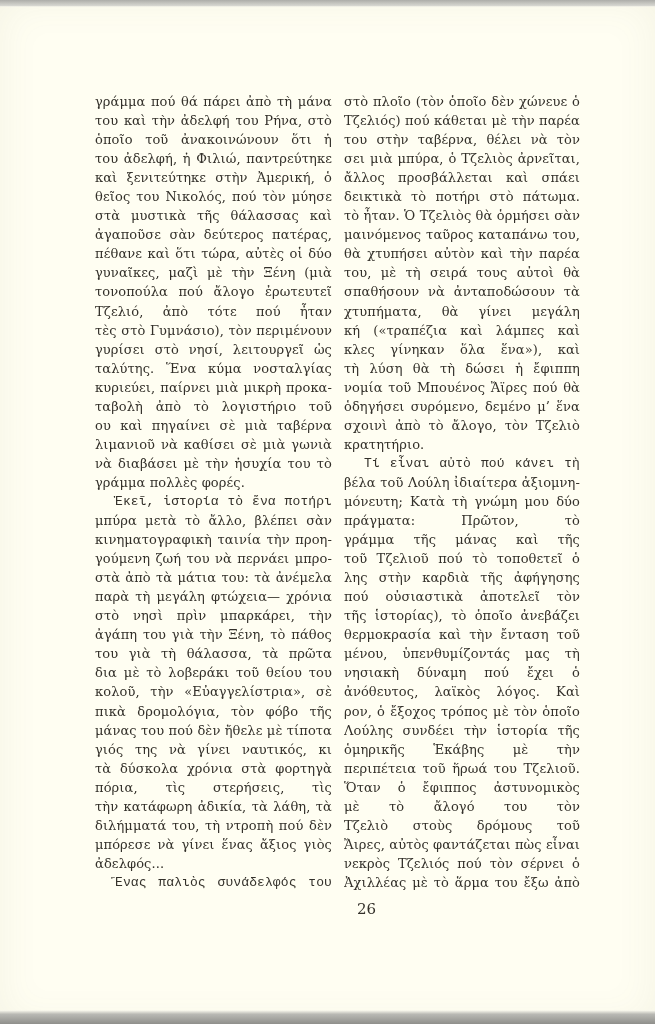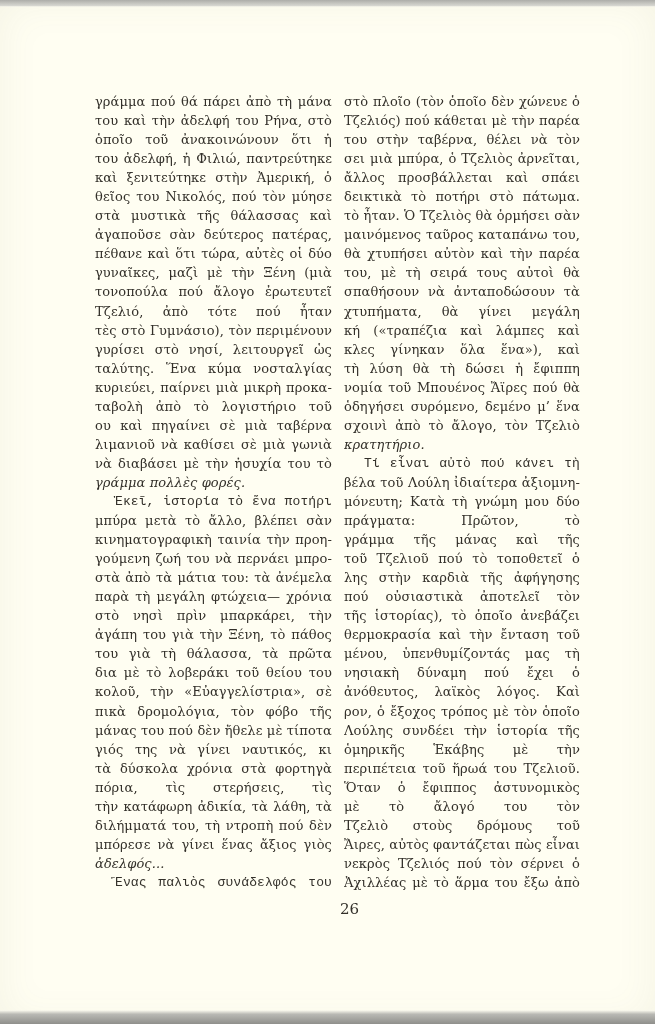--- a/index.html
+++ b/index.html
@@ -36,27 +36,27 @@
   #col-left  { left: 95px; }
   #col-right { left: 344px; width: 236px; }
   .para { margin: 0; }
   .line {
     text-align: justify;
     text-align-last: justify;
     white-space: normal;
     height: 19.05px;
     overflow: hidden;
   }
-  .line.last { text-align: right; text-align-last: left; font-style: italic; }
+  .line.last { text-align: right; text-align-last: left; }
   .line.first { text-indent: 20px; font-family: Liberation Mono, monospace; }
   #page-number {
     position: absolute;
     top: 900px; left: 340px;
     width: 36px;
-    text-align: left;
+    text-align: right;
     font-size: 15px;
     color: var(--ink);
   }
 </style>
 </head>
 <body>
 
 <div id="page">
   <div class="scan-edge top"></div>
   <div class="scan-edge bottom"></div>

